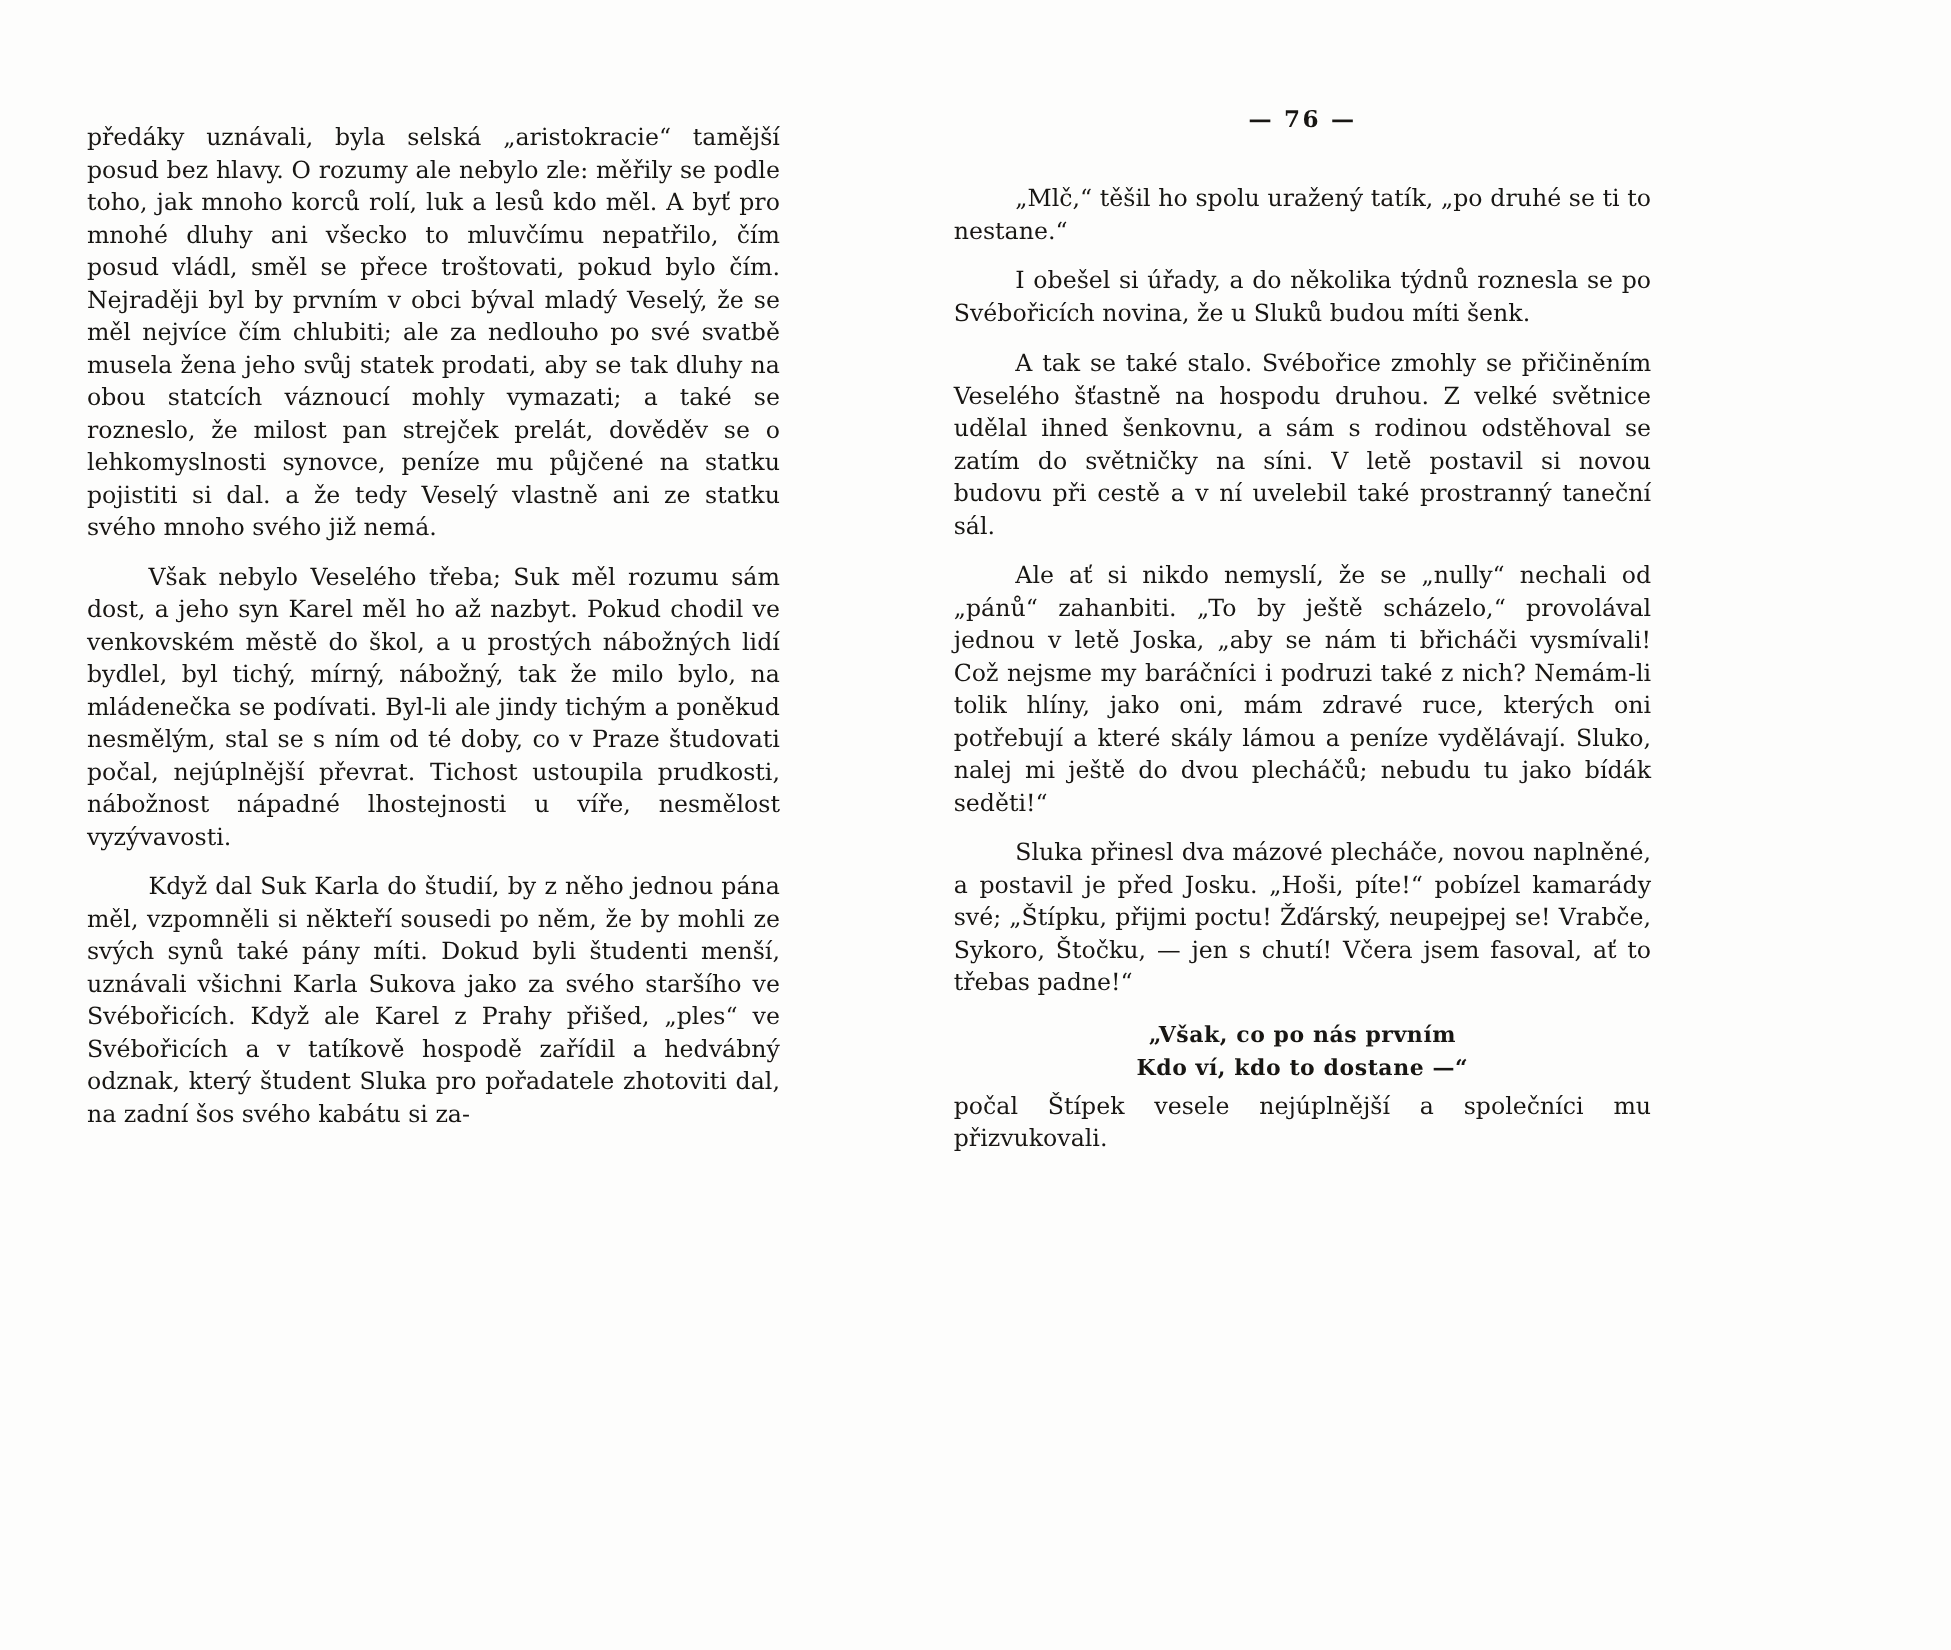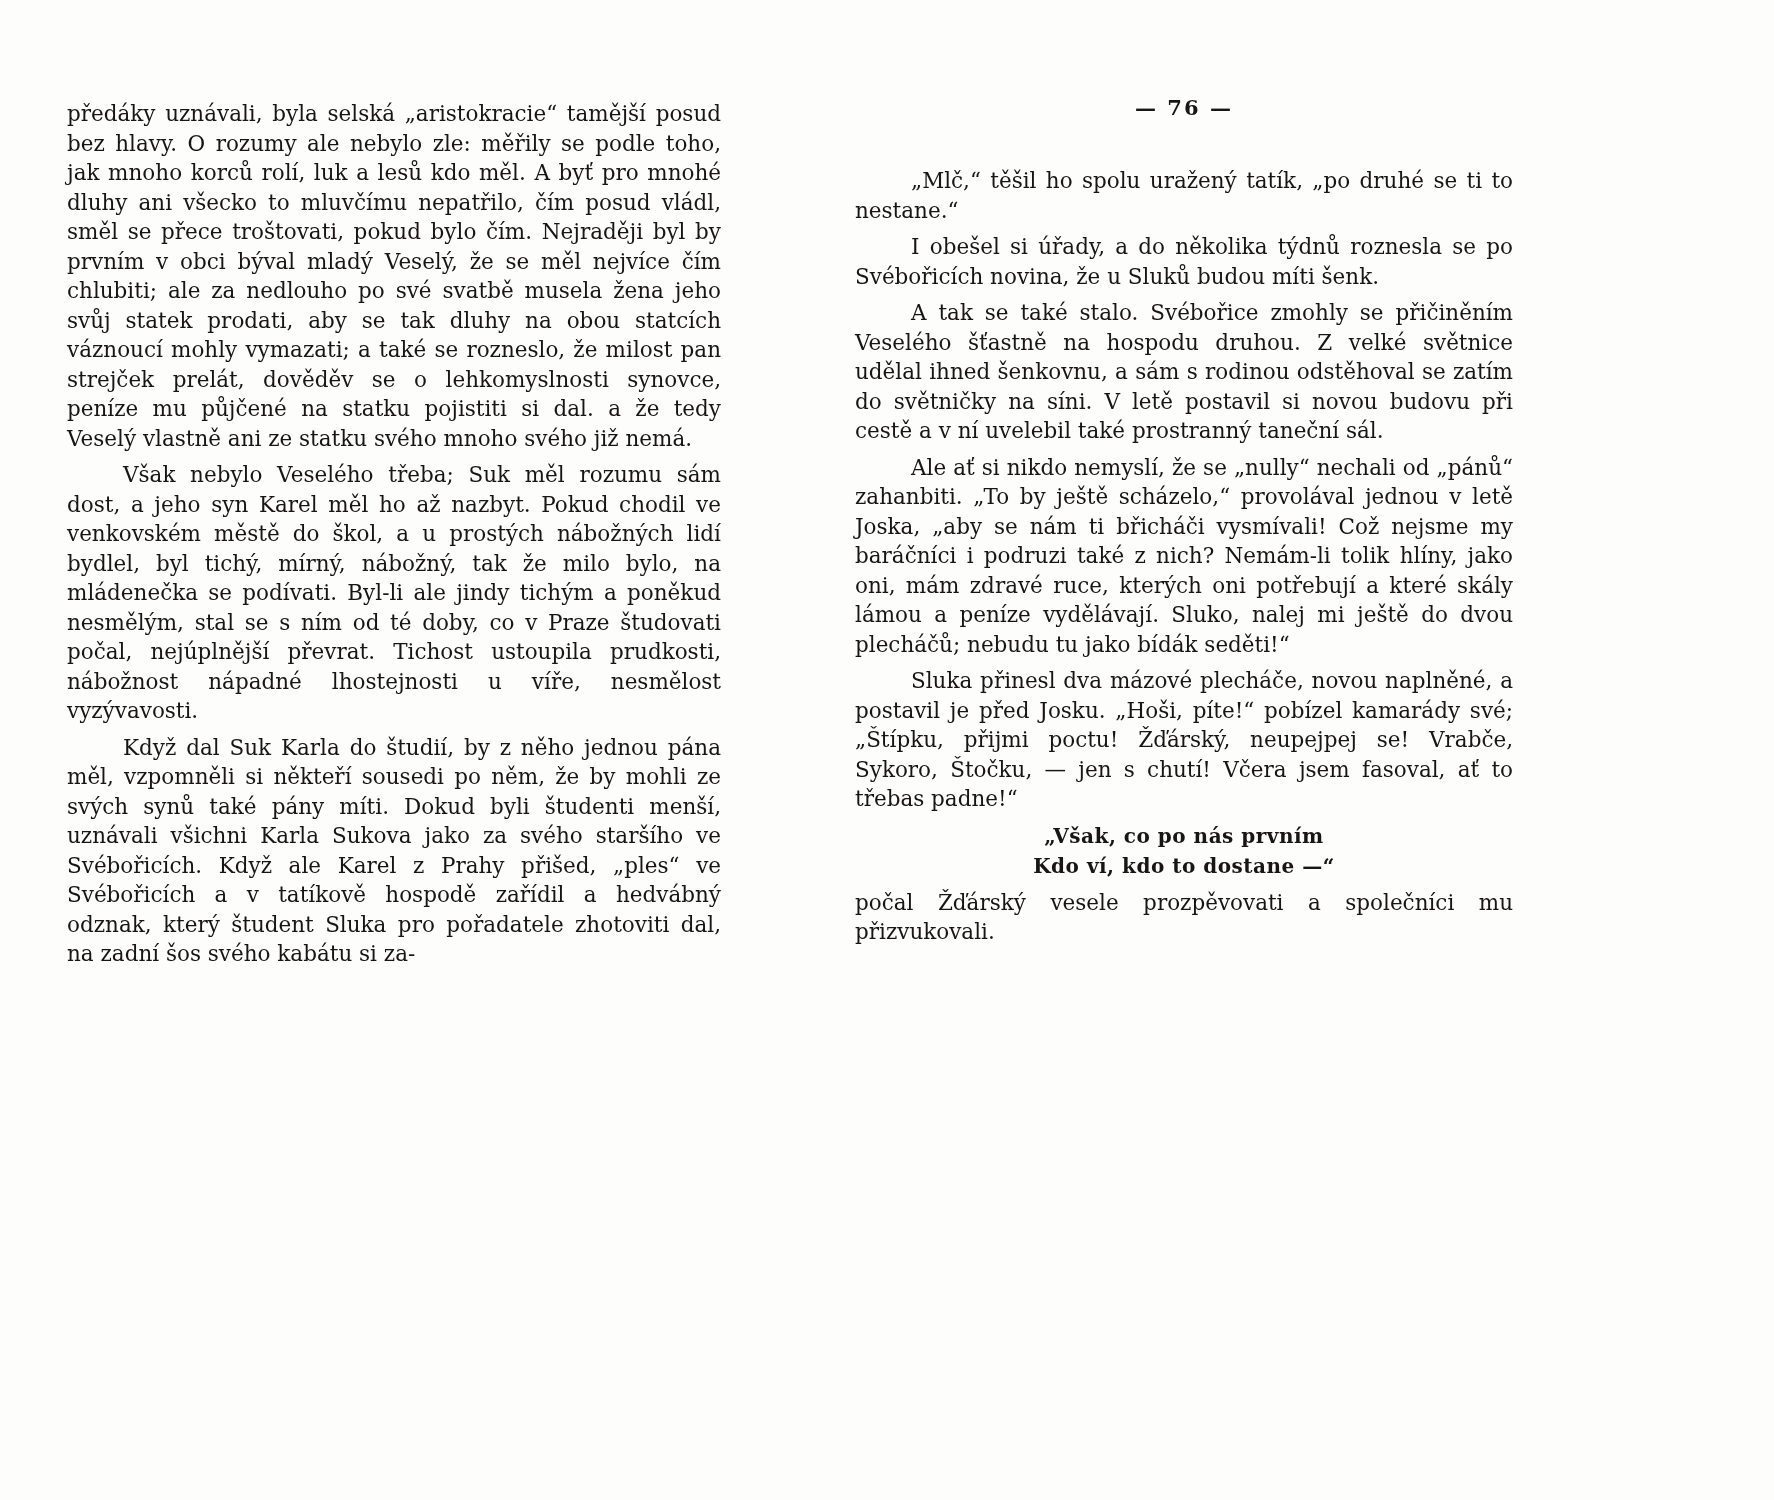--- a/index.html
+++ b/index.html
@@ -28,21 +28,21 @@
   .page-left  { left: 63px;  width: 662px; }
   .page-right { left: 851px; width: 666px; }
   .page-header {
     text-align: center;
     font-size: 21px;
     font-weight: bold;
     letter-spacing: 2px;
     margin: 0 0 46px 0;
   }
   .body-text p {
-    margin: 4px;
+    margin: 16px;
     padding: 0;
     font-size: 21.5px;
     line-height: 29.5px;
     text-align: justify;
     text-justify: inter-word;
   }
   .body-text p + p,
   .body-text .verse + p,
   .body-text p + .verse {
     margin-top: 7px;
@@ -80,17 +80,17 @@
     <div class="body-text">
       <p class="para-indent">„Mlč,“ těšil ho spolu uražený tatík, „po druhé se ti to nestane.“</p>
       <p class="para-indent">I obešel si úřady, a do několika týdnů roznesla se po Svébořicích novina, že u Sluků budou míti šenk.</p>
       <p class="para-indent">A tak se také stalo. Svébořice zmohly se přičiněním Veselého šťastně na hospodu druhou. Z velké světnice udělal ihned šenkovnu, a sám s rodinou odstěhoval se zatím do světničky na síni. V letě postavil si novou budovu při cestě a v ní uvelebil také prostranný taneční sál.</p>
       <p class="para-indent">Ale ať si nikdo nemyslí, že se „nully“ nechali od „pánů“ zahanbiti. „To by ještě scházelo,“ provolával jednou v letě Joska, „aby se nám ti břicháči vysmívali! Což nejsme my baráčníci i podruzi také z nich? Nemám-li tolik hlíny, jako oni, mám zdravé ruce, kterých oni potřebují a které skály lámou a peníze vydělávají. Sluko, nalej mi ještě do dvou plecháčů; nebudu tu jako bídák seděti!“</p>
       <p class="para-indent">Sluka přinesl dva mázové plecháče, novou naplněné, a postavil je před Josku. „Hoši, píte!“ pobízel kamarády své; „Štípku, přijmi poctu! Žďárský, neupejpej se! Vrabče, Sykoro, Štočku, — jen s chutí! Včera jsem fasoval, ať to třebas padne!“</p>
       <div class="verse">
         <span class="verse-line">„Však, co po nás prvním</span>
         <span class="verse-line">Kdo ví, kdo to dostane —“</span>
       </div>
-      <p>počal Žďárský vesele prozpěvovati a společníci mu přizvukovali.</p>
+      <p>počal Štípek vesele nejúplnější a společníci mu přizvukovali.</p>
     </div>
   </div>
 
 </div>
 
 </body></html>

